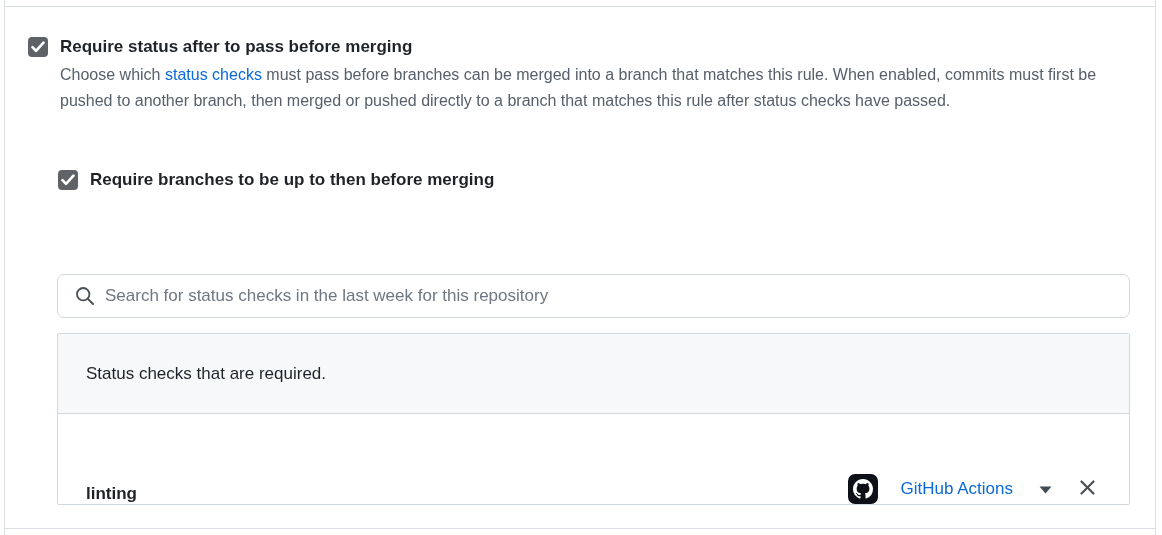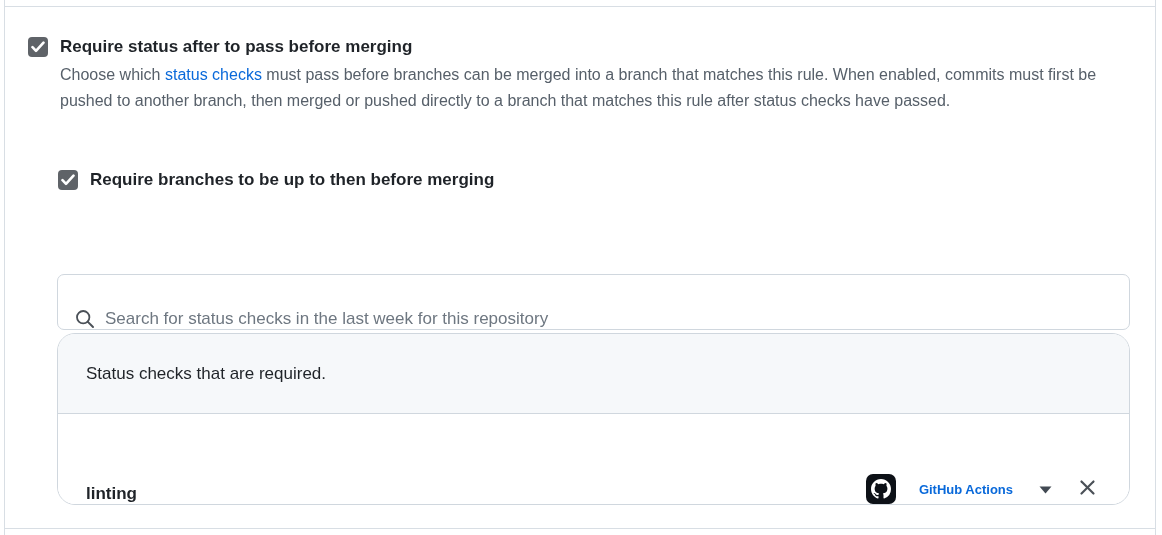--- a/index.html
+++ b/index.html
@@ -59,25 +59,25 @@
   #desc-1 { left: 60px; top: 62px; width: 1062px; }
 
   #cb-2 { left: 58px; top: 170px; }
   #title-2 { left: 90px; top: 169px; }
   #desc-2 { left: 90px; top: 196px; width: 1010px; }
 
   
   .search-box {
     position: absolute;
     left: 57px; top: 274px;
-    width: 1073px; height: 56px;
+    width: 1073px; height: 44px;
     border: 1px solid #d0d7de;
     border-radius: 7px;
     background: #fff;
-    display: flex; align-items: flex-end;
+    display: flex; align-items: center;
     padding: 0 14px 0 17px;
   }
   .search-box svg { flex: 0 0 auto; display: block; }
   .search-box input {
     flex: 1;
     border: none;
     outline: none;
     background: transparent;
     font-family: "Liberation Sans", "DejaVu Sans", sans-serif;
     font-size: 17px;
@@ -85,21 +85,21 @@
     margin-left: 10px;
   }
   .search-box input::placeholder { color: #6e7781; opacity: 1; }
 
   
   .panel {
     position: absolute;
     left: 57px; top: 333px;
     width: 1073px; height: 172px;
     border: 1px solid #d0d7de;
-    border-radius: 18px;
+    border-radius: 2px;
     background: #fff;
     overflow: hidden;
     display: flex;
     flex-direction: column;
   }
   .panel-header {
     height: 80px;
     background: #f6f8fa;
     border-bottom: 1px solid #d0d7de;
     display: flex; align-items: center;
@@ -120,22 +120,22 @@
   }
   .gh-avatar {
     width: 30px; height: 30px;
     background: #0d1117;
     border-radius: 7px;
     display: flex; align-items: center; justify-content: center;
   }
   .gh-avatar svg { display: block; }
   .app-link {
     margin-left: 23px;
-    font-size: 13px;
-    font-weight: 700;
+    font-size: 17px;
+    font-weight: 400;
     color: #0969da;
     text-decoration: none;
     cursor: pointer;
   }
   .caret-btn {
     margin-left: 24px;
     background: none; border: none; padding: 2px; cursor: pointer;
     display: flex; align-items: center;
   }
   .close-btn {

